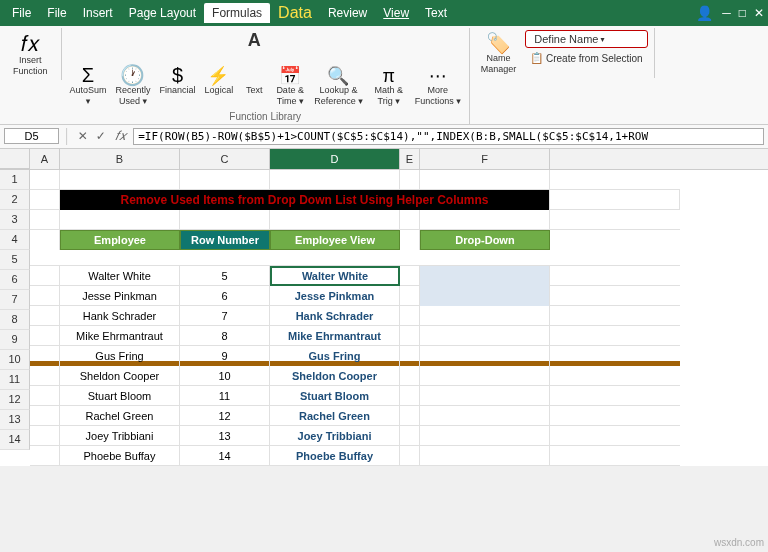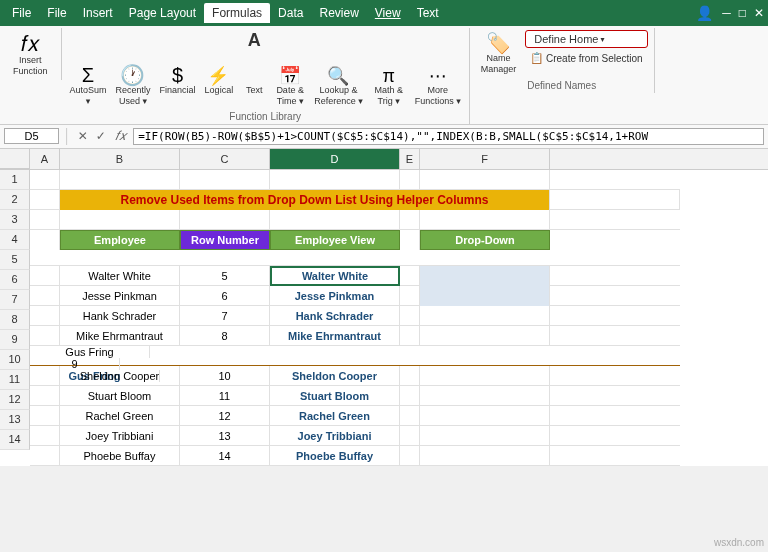--- a/index.html
+++ b/index.html
@@ -7,21 +7,21 @@
   </style>
 </head>
 <body>
 
 <div style="background:#217346; display:flex; align-items:center; height:26px; padding:0 4px;">
   <span style="padding:3px 8px; font-size:12px; color:white; cursor:pointer;">File</span>
   <span style="padding:3px 8px; font-size:12px; color:white; cursor:pointer;">File</span>
   <span style="padding:3px 8px; font-size:12px; color:white; cursor:pointer;">Insert</span>
   <span style="padding:3px 8px; font-size:12px; color:white; cursor:pointer;">Page Layout</span>
   <span style="padding:3px 8px; font-size:12px; color:#333; cursor:pointer; background:white; border-radius:2px 2px 0 0; font-weight:500;">Formulas</span>
-  <span style="padding:3px 8px; font-size:12px; color:#ffffff; cursor:pointer;">Data</span>
+  <span style="padding:3px 8px; font-size:16px; color:#fde047; cursor:pointer;">Data</span>
   <span style="padding:3px 8px; font-size:12px; color:white; cursor:pointer;">Review</span>
   <span style="padding:3px 8px; font-size:12px; color:white; cursor:pointer;text-decoration:underline;">View</span>
   <span style="padding:3px 8px; font-size:12px; color:white; cursor:pointer;">Text</span>
   <span style="flex:1;"></span>
   <span style="color:white; font-size:14px; margin-right:8px;">👤</span>
   <span style="color:white; font-size:12px; margin-right:8px; cursor:pointer;">─</span>
   <span style="color:white; font-size:12px; margin-right:8px; cursor:pointer;">□</span>
   <span style="color:white; font-size:12px; cursor:pointer;">✕</span>
 </div>
 
@@ -88,30 +88,29 @@
   <div style="display:flex; flex-direction:column; border-right:1px solid #ccc; padding:2px 6px 0 6px;">
     <div style="display:flex; align-items:flex-start; gap:4px;">
 
       <div style="display:flex; flex-direction:column; align-items:center; padding:2px 4px; cursor:pointer; border:1px solid transparent; border-radius:2px; min-width:44px;">
         <span style="font-size:20px; line-height:1;">🏷️</span>
         <span style="font-size:9px; color:#333; text-align:center; line-height:1.2;">Name<br>Manager</span>
       </div>
 
       <div style="display:flex; flex-direction:column; gap:2px;">
         <div style="background:white; border:1px solid #c00000; border-radius:3px; padding:2px 8px; display:flex; align-items:center; gap:2px; cursor:pointer; font-size:11px; font-weight:500; color:#333;">
-          <span>Define Home</span>
+          <span>Define Name</span>
           <span style="font-size:8px;">▾</span>
         </div>
         <div style="display:flex; align-items:center; gap:2px; padding:1px 4px; cursor:pointer; font-size:10px; color:#333; border:1px solid transparent; border-radius:2px;">
           <span style="font-size:11px;">📋</span>
           <span>Create from Selection</span>
         </div>
       </div>
     </div>
-    <div style="font-size:10px; color:#666; text-align:center; padding-bottom:2px; margin-top:2px;">Defined Names</div>
   </div>
 </div>
 
 <div style="background:#f8f8f8; border-bottom:1px solid #ccc; display:flex; align-items:center; height:24px; padding:0 4px; gap:4px;">
   <input type="text" value="D5" style="border: 1px solid rgb(170, 170, 170); padding: 1px 4px; font-size: 11px; width: 55px; text-align: center; background: white;">
   <span style="color:#ccc; font-size:14px;">│</span>
   <span style="cursor:pointer; color:#666; font-size:12px; padding:0 2px;">✕</span>
   <span style="cursor:pointer; color:#666; font-size:12px; padding:0 2px;">✓</span>
   <span style="font-size:13px; color:#666; font-style:italic; padding:0 3px;">𝑓𝑥</span>
   <input type="text" style="flex: 1 1 0%; background: white; border: 1px solid rgb(170, 170, 170); padding: 1px 4px; font-size: 11px; font-family: Consolas, monospace;" value="=IF(ROW(B5)-ROW($B$5)+1&gt;COUNT($C$5:$C$14),&quot;&quot;,INDEX(B:B,SMALL($C$5:$C$14,1+ROW">
@@ -154,41 +153,41 @@
         <div style="width:30px; height:20px; padding:0 4px; border-right:1px solid #e0e0e0;"></div>
         <div style="width:120px; height:20px; padding:0 4px; border-right:1px solid #e0e0e0;"></div>
         <div style="width:90px; height:20px; padding:0 4px; border-right:1px solid #e0e0e0;"></div>
         <div style="width:130px; height:20px; padding:0 4px; border-right:1px solid #e0e0e0;"></div>
         <div style="width:20px; height:20px; padding:0 4px; border-right:1px solid #e0e0e0;"></div>
         <div style="width:130px; height:20px; padding:0 4px; border-right:1px solid #e0e0e0;"></div>
       </div>
 
       <div style="display:flex; border-bottom:1px solid #e0e0e0; height:20px;">
         <div style="width:30px; height:20px; border-right:1px solid #e0e0e0;"></div>
-        <div style="width:490px; height:20px; background:#eab308; display:flex; align-items:center; justify-content:center; border-right:1px solid #e0e0e0;">
+        <div style="width:490px; height:20px; background:#000000; display:flex; align-items:center; justify-content:center; border-right:1px solid #e0e0e0;">
           <span style="font-size:12px; font-weight:bold; color:#c00000;">Remove Used Items from Drop Down List Using Helper Columns</span>
         </div>
         <div style="width:130px; height:20px; border-right:1px solid #e0e0e0;"></div>
       </div>
 
       <div style="display:flex; border-bottom:1px solid #e0e0e0; height:20px;">
         <div style="width:30px; height:20px; border-right:1px solid #e0e0e0;"></div>
         <div style="width:120px; height:20px; border-right:1px solid #e0e0e0;"></div>
         <div style="width:90px; height:20px; border-right:1px solid #e0e0e0;"></div>
         <div style="width:130px; height:20px; border-right:1px solid #e0e0e0;"></div>
         <div style="width:20px; height:20px; border-right:1px solid #e0e0e0;"></div>
         <div style="width:130px; height:20px; border-right:1px solid #e0e0e0;"></div>
       </div>
 
       <div style="display:flex; border-bottom:1px solid #e0e0e0; height:36px;">
         <div style="width:30px; height:20px; border-right:1px solid #e0e0e0;"></div>
         <div style="width:120px; height:20px; background:#70ad47; display:flex; align-items:center; justify-content:center; border-right:1px solid white; border:1px solid #5a8a30;">
           <span style="font-size:11px; font-weight:bold; color:white;">Employee</span>
         </div>
-        <div style="width:90px; height:20px; background:#6d28d9; display:flex; align-items:center; justify-content:center; border-right:1px solid white; border:1px solid #5a8a30;">
+        <div style="width:90px; height:20px; background:#0f766e; display:flex; align-items:center; justify-content:center; border-right:1px solid white; border:1px solid #5a8a30;">
           <span style="font-size:11px; font-weight:bold; color:white;">Row Number</span>
         </div>
         <div style="width:130px; height:20px; background:#70ad47; display:flex; align-items:center; justify-content:center; border-right:1px solid white; border:1px solid #5a8a30;">
           <span style="font-size:11px; font-weight:bold; color:white;">Employee View</span>
         </div>
         <div style="width:20px; height:20px; border-right:1px solid #e0e0e0;"></div>
         <div style="width:130px; height:20px; background:#70ad47; display:flex; align-items:center; justify-content:center; border:1px solid #5a8a30;">
           <span style="font-size:11px; font-weight:bold; color:white;">Drop-Down</span>
         </div>
       </div>
@@ -222,21 +221,21 @@
 
       <div style="display:flex; border-bottom:1px solid #e0e0e0; height:20px;">
         <div style="width:30px; height:20px; border-right:1px solid #e0e0e0;"></div>
         <div style="width:120px; height:20px; display:flex; align-items:center; justify-content:center; border-right:1px solid #e0e0e0; font-size:11px;">Mike Ehrmantraut</div>
         <div style="width:90px; height:20px; display:flex; align-items:center; justify-content:center; border-right:1px solid #e0e0e0; font-size:11px;">8</div>
         <div style="width:130px; height:20px; display:flex; align-items:center; justify-content:center; border-right:1px solid #e0e0e0; font-size:11px; font-weight:bold; color:#1f4e79;">Mike Ehrmantraut</div>
         <div style="width:20px; height:20px; border-right:1px solid #e0e0e0;"></div>
         <div style="width:130px; height:20px; border-right:1px solid #e0e0e0;"></div>
       </div>
 
-      <div style="display:flex; border-bottom:1px solid #a16207; height:20px;flex-direction:column;">
+      <div style="display:flex; border-bottom:5px solid #a16207; height:20px;">
         <div style="width:30px; height:20px; border-right:1px solid #e0e0e0;"></div>
         <div style="width:120px; height:20px; display:flex; align-items:center; justify-content:center; border-right:1px solid #e0e0e0; font-size:11px;">Gus Fring</div>
         <div style="width:90px; height:20px; display:flex; align-items:center; justify-content:center; border-right:1px solid #e0e0e0; font-size:11px;">9</div>
         <div style="width:130px; height:20px; display:flex; align-items:center; justify-content:center; border-right:1px solid #e0e0e0; font-size:11px; font-weight:bold; color:#1f4e79;">Gus Fring</div>
         <div style="width:20px; height:20px; border-right:1px solid #e0e0e0;"></div>
         <div style="width:130px; height:20px; border-right:1px solid #e0e0e0;"></div>
       </div>
 
       <div style="display:flex; border-bottom:1px solid #e0e0e0; height:20px;">
         <div style="width:30px; height:20px; border-right:1px solid #e0e0e0;"></div>

